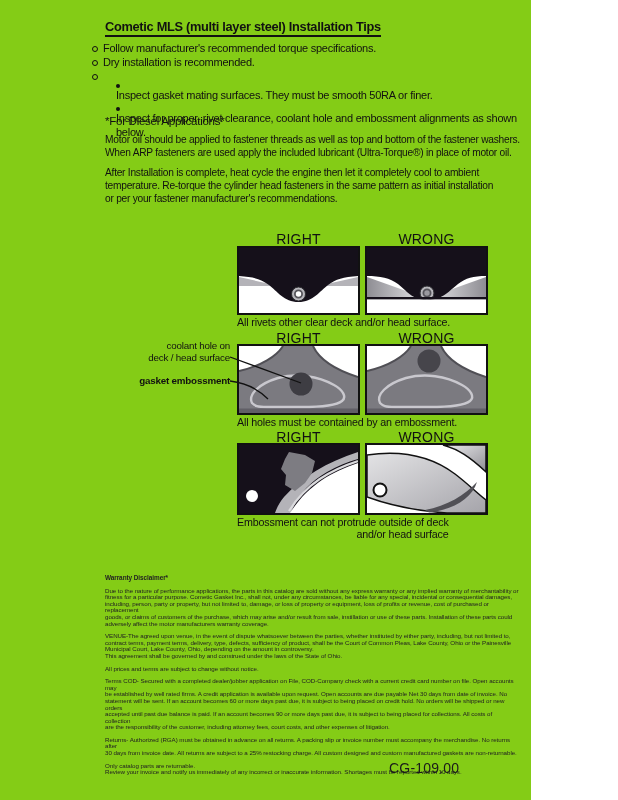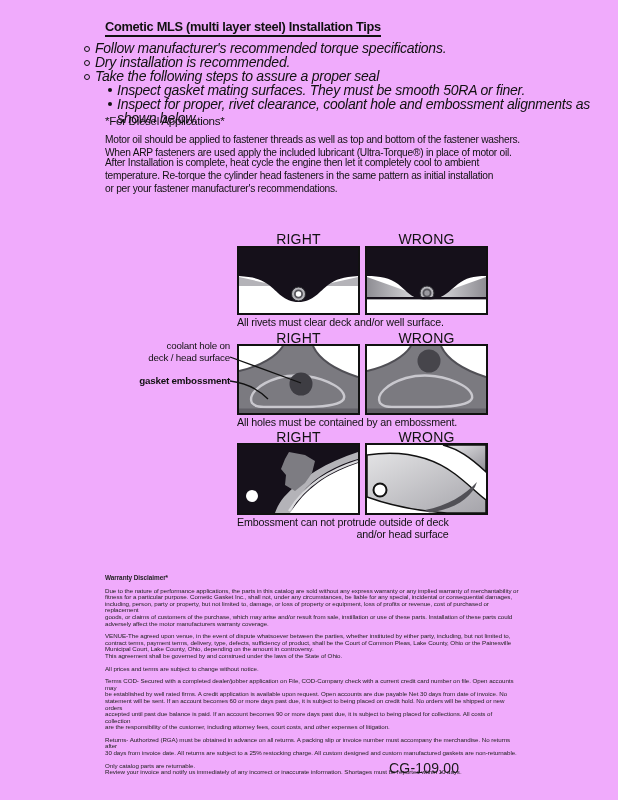--- a/index.html
+++ b/index.html
@@ -1,33 +1,33 @@
 <!DOCTYPE html>
 <html><head>
 <meta charset="utf-8">
 <style>
   html,body{margin:0;padding:0;background:#fff;}
-  .page{position:relative;width:618px;height:800px;background:#f0abfc;
+  .page{position:relative;width:531px;height:800px;background:#84cc16;
         font-family:"Liberation Sans",sans-serif;color:#111;overflow:hidden;}
   .abs{position:absolute;}
   .lines{white-space:pre-line;}
 
   .title{left:105px;top:19px;font-size:12.8px;font-weight:bold;letter-spacing:-0.3px;
          border-bottom:2px solid #111;padding-bottom:1px;}
 
-  .tips{left:84px;top:41px;font-size:14px;letter-spacing:-0.25px;line-height:14px;font-style:italic;}
+  .tips{left:92px;top:41px;font-size:11px;letter-spacing:-0.25px;line-height:14px;}
   .tip-row{display:flex;align-items:flex-start;}
   .b1{width:4px;height:4px;border:1px solid #111;border-radius:50%;margin:4.5px 5px 0 0;flex:none;}
   .b2{width:4px;height:4px;background:#111;border-radius:50%;margin:4.5px 5px 0 0;flex:none;}
-  .sub{margin-left:24px;}
+  .sub{margin-left:24px;flex-direction:column;}
 
   .diesel-h{left:105px;top:114px;font-size:11.6px;font-weight:normal;letter-spacing:-0.3px;}
   .bodyp{font-size:10.2px;letter-spacing:-0.25px;line-height:13.2px;}
   .p1{left:105px;top:133px;width:430px;}
-  .p2{left:105px;top:156px;width:430px;}
+  .p2{left:105px;top:166px;width:430px;}
   .pnote{left:105px;top:207px;width:430px;}
 
   .fig-header{width:123px;text-align:center;font-size:14px;letter-spacing:0.2px;}
   .fig-box{width:119px;height:65px;border:2px solid #111;background:#fff;line-height:0;}
   .fig-box svg{display:block;}
   .h2box{height:67px;}
   .h3box{height:68px;}
   .fig-caption{font-size:10.7px;letter-spacing:-0.15px;line-height:12px;}
   .fig2-label{width:118px;text-align:right;font-size:9.8px;line-height:11.5px;letter-spacing:-0.2px;}
   .overlay{pointer-events:none;z-index:5;}
@@ -49,21 +49,20 @@
     <div class="tip-row">
       <span class="b1"></span>
       <span>Follow manufacturer's recommended torque specifications.</span>
     </div>
     <div class="tip-row">
       <span class="b1"></span>
       <span>Dry installation is recommended.</span>
     </div>
     <div class="tip-row">
       <span class="b1"></span>
-      <span>Take the following steps to assure a proper seal</span>
     </div>
     <div class="tip-row sub">
       <span class="b2"></span>
       <span>Inspect gasket mating surfaces.  They must be smooth 50RA or finer.</span>
     </div>
     <div class="tip-row sub">
       <span class="b2"></span>
       <span>Inspect for proper, rivet clearance, coolant hole and embossment alignments as shown below.</span>
     </div>
   </div>
@@ -103,21 +102,21 @@
       <rect width="119" height="65" fill="#ffffff"></rect>
       <polygon points="0,29 56,49 0,49" fill="url(#f1gL)"></polygon>
       <polygon points="119,29 63,49 119,49" fill="url(#f1gR)"></polygon>
       <path d="M0,0 H119 V28 C106,28 99,30 91,36 C83,42 76,52 60,52 C45,52 39,42 31,36 C23,30 13,28 0,28 Z" fill="#15101a"></path>
       <circle cx="60" cy="45" r="7" fill="#b7b6bb" stroke="#2a2a2e" stroke-width="1"></circle>
       <circle cx="60" cy="45" r="3.6" fill="#9a999f" stroke="#55545a" stroke-width="1.8"></circle>
       <rect x="0" y="49" width="119" height="2.6" fill="#15101a"></rect>
       <rect x="0" y="51.6" width="119" height="13.4" fill="#ffffff"></rect>
     </svg>
   </div>
-  <div class="abs fig-caption" style="left:237px;top:316px;">All rivets must clear deck and/or well surface.</div>
+  <div class="abs fig-caption" style="left:237px;top:316px;">All rivets other clear deck and/or head surface.</div>
 
   <div class="abs fig-header" style="left:237px;top:330px;">RIGHT</div>
   <div class="abs fig-header" style="left:365px;top:330px;">WRONG</div>
 
   <div class="abs fig2-label lines" style="left:112px;top:340px;">coolant hole on
 deck / head surface</div>
   <div class="abs fig2-label" style="left:112px;top:375px;font-weight:bold;">gasket embossment</div>
 
   <div class="abs fig-box h2box" style="left:237px;top:344px;">
     <svg width="119" height="67" viewBox="0 0 119 67">

